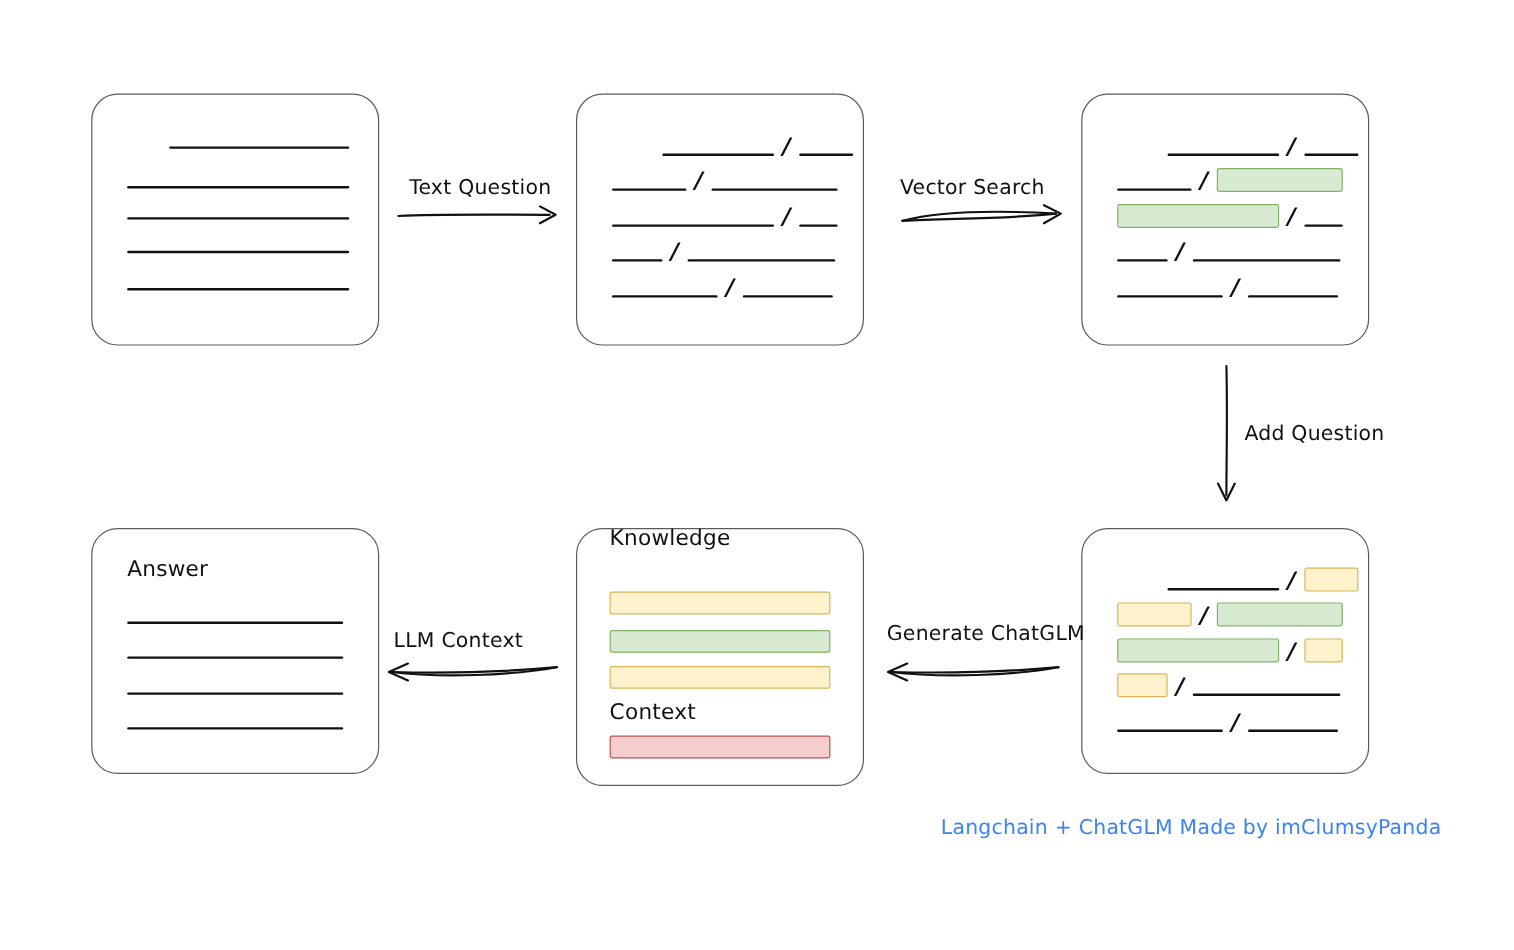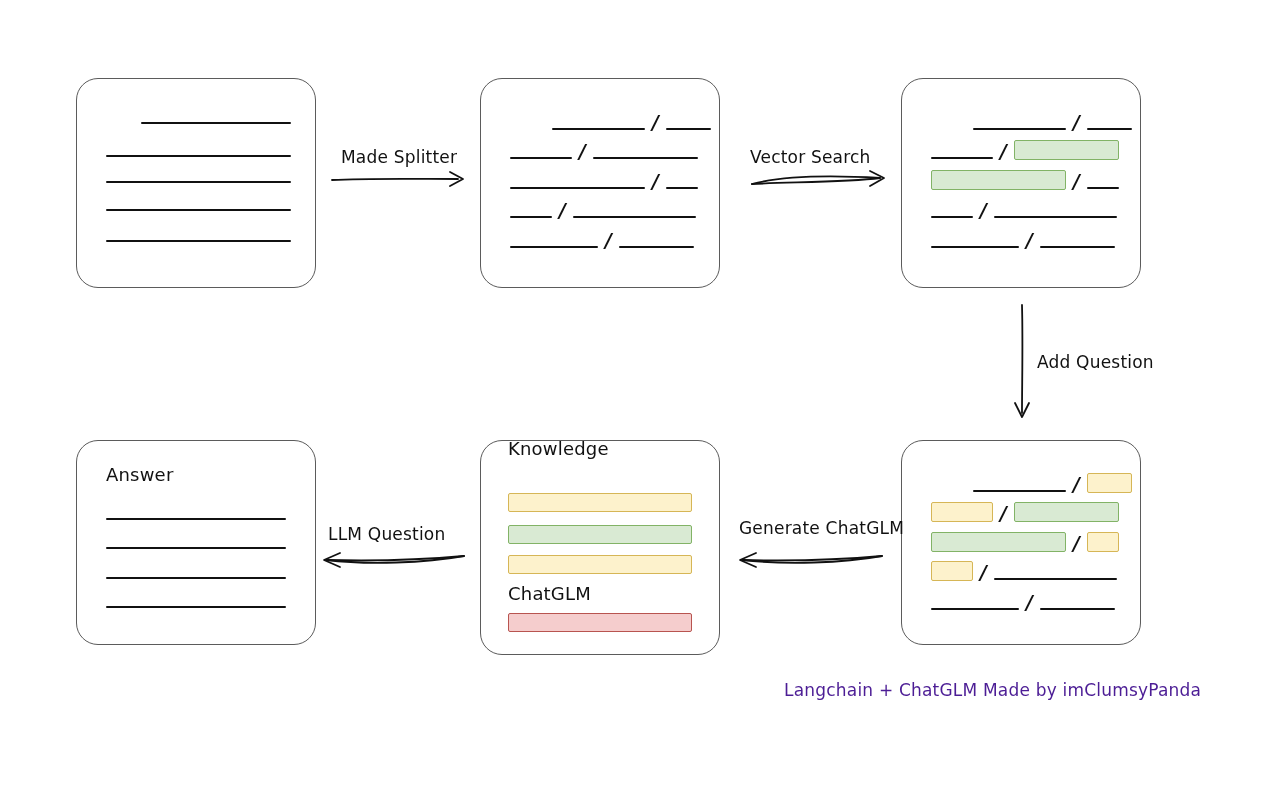--- a/index.html
+++ b/index.html
@@ -59,21 +59,21 @@
   .edge-label {
     position: absolute;
     font-size: 17px;
     color: #111111;
     white-space: nowrap;
     letter-spacing: 0.2px;
   }
   .footer {
     position: absolute;
     font-size: 17px;
-    color: #4c1d95;
+    color: #3b82f6;
     white-space: nowrap;
     letter-spacing: 0.2px;
   }
   svg.edge {
     position: absolute;
     overflow: visible;
   }
 </style>
 </head>
 <body>
@@ -132,21 +132,21 @@
     <div class="chip" style="left: 931px; top: 561px; width: 42px; height: 20px; background: rgb(253, 242, 204); border-color: rgb(214, 182, 86);"></div>
     <div class="slash" style="left: 980px; top: 563px; color: rgb(17, 17, 17);">/</div>
     <div class="rule" style="left: 994px; top: 578px; width: 123px; background: rgb(17, 17, 17);"></div>
     <div class="rule" style="left: 931px; top: 608px; width: 88px; background: rgb(17, 17, 17);"></div>
     <div class="slash" style="left: 1026px; top: 593px; color: rgb(17, 17, 17);">/</div>
     <div class="rule" style="left: 1040px; top: 608px; width: 75px; background: rgb(17, 17, 17);"></div>
     <div class="node-label" style="left: 508px; top: 438px;">Knowledge</div>
     <div class="chip" style="left: 508px; top: 493px; width: 184px; height: 19px; background: rgb(253, 242, 204); border-color: rgb(214, 182, 86);"></div>
     <div class="chip" style="left: 508px; top: 525px; width: 184px; height: 19px; background: rgb(217, 234, 211); border-color: rgb(130, 179, 102);"></div>
     <div class="chip" style="left: 508px; top: 555px; width: 184px; height: 19px; background: rgb(253, 242, 204); border-color: rgb(214, 182, 86);"></div>
-    <div class="node-label" style="left: 508px; top: 583px;">ChatGLM</div>
+    <div class="node-label" style="left: 508px; top: 583px;">Context</div>
     <div class="chip" style="left: 508px; top: 613px; width: 184px; height: 19px; background: rgb(245, 205, 205); border-color: rgb(184, 84, 80);"></div>
     <div class="node-label" style="left: 106px; top: 464px;">Answer</div>
     <div class="rule" style="left: 106px; top: 518px; width: 180px; background: rgb(17, 17, 17);"></div>
     <div class="rule" style="left: 106px; top: 547px; width: 180px; background: rgb(17, 17, 17);"></div>
     <div class="rule" style="left: 106px; top: 577px; width: 180px; background: rgb(17, 17, 17);"></div>
     <div class="rule" style="left: 106px; top: 606px; width: 180px; background: rgb(17, 17, 17);"></div>
     <svg class="edge" width="140" height="24" style="left: 330px; top: 168px;">
       <path d="M2,12 C40,10 90,11 128,11" stroke="#111111" stroke-width="1.8" fill="none" stroke-linecap="round" stroke-linejoin="round"></path>
       <path d="M120,4 L133,11 L120,18" stroke="#111111" stroke-width="1.8" fill="none" stroke-linecap="round" stroke-linejoin="round"></path>
     </svg>
@@ -162,19 +162,19 @@
     <svg class="edge" width="150" height="24" style="left: 738px; top: 548px;">
       <path d="M144,8 C100,12 45,13 4,12" stroke="#111111" stroke-width="1.8" fill="none" stroke-linecap="round" stroke-linejoin="round"></path>
       <path d="M144,8 C105,15 48,17 4,12" stroke="#111111" stroke-width="1.8" fill="none" stroke-linecap="round" stroke-linejoin="round"></path>
       <path d="M18,5 L2,12 L18,19" stroke="#111111" stroke-width="1.8" fill="none" stroke-linecap="round" stroke-linejoin="round"></path>
     </svg>
     <svg class="edge" width="148" height="24" style="left: 320px; top: 548px;">
       <path d="M144,8 C100,12 45,13 6,12" stroke="#111111" stroke-width="1.8" fill="none" stroke-linecap="round" stroke-linejoin="round"></path>
       <path d="M144,8 C105,15 48,17 6,12" stroke="#111111" stroke-width="1.8" fill="none" stroke-linecap="round" stroke-linejoin="round"></path>
       <path d="M20,5 L4,12 L20,19" stroke="#111111" stroke-width="1.8" fill="none" stroke-linecap="round" stroke-linejoin="round"></path>
     </svg>
-    <div class="edge-label" style="left: 341px; top: 147px;">Made Splitter</div>
+    <div class="edge-label" style="left: 341px; top: 147px;">Text Question</div>
     <div class="edge-label" style="left: 750px; top: 147px;">Vector Search</div>
     <div class="edge-label" style="left: 1037px; top: 352px;">Add Question</div>
     <div class="edge-label" style="left: 739px; top: 518px;">Generate ChatGLM</div>
-    <div class="edge-label" style="left: 328px; top: 524px;">LLM Question</div>
+    <div class="edge-label" style="left: 328px; top: 524px;">LLM Context</div>
     <div class="footer" style="left: 784px; top: 680px;">Langchain + ChatGLM Made by imClumsyPanda</div>
   </div>
 
 </body></html>

